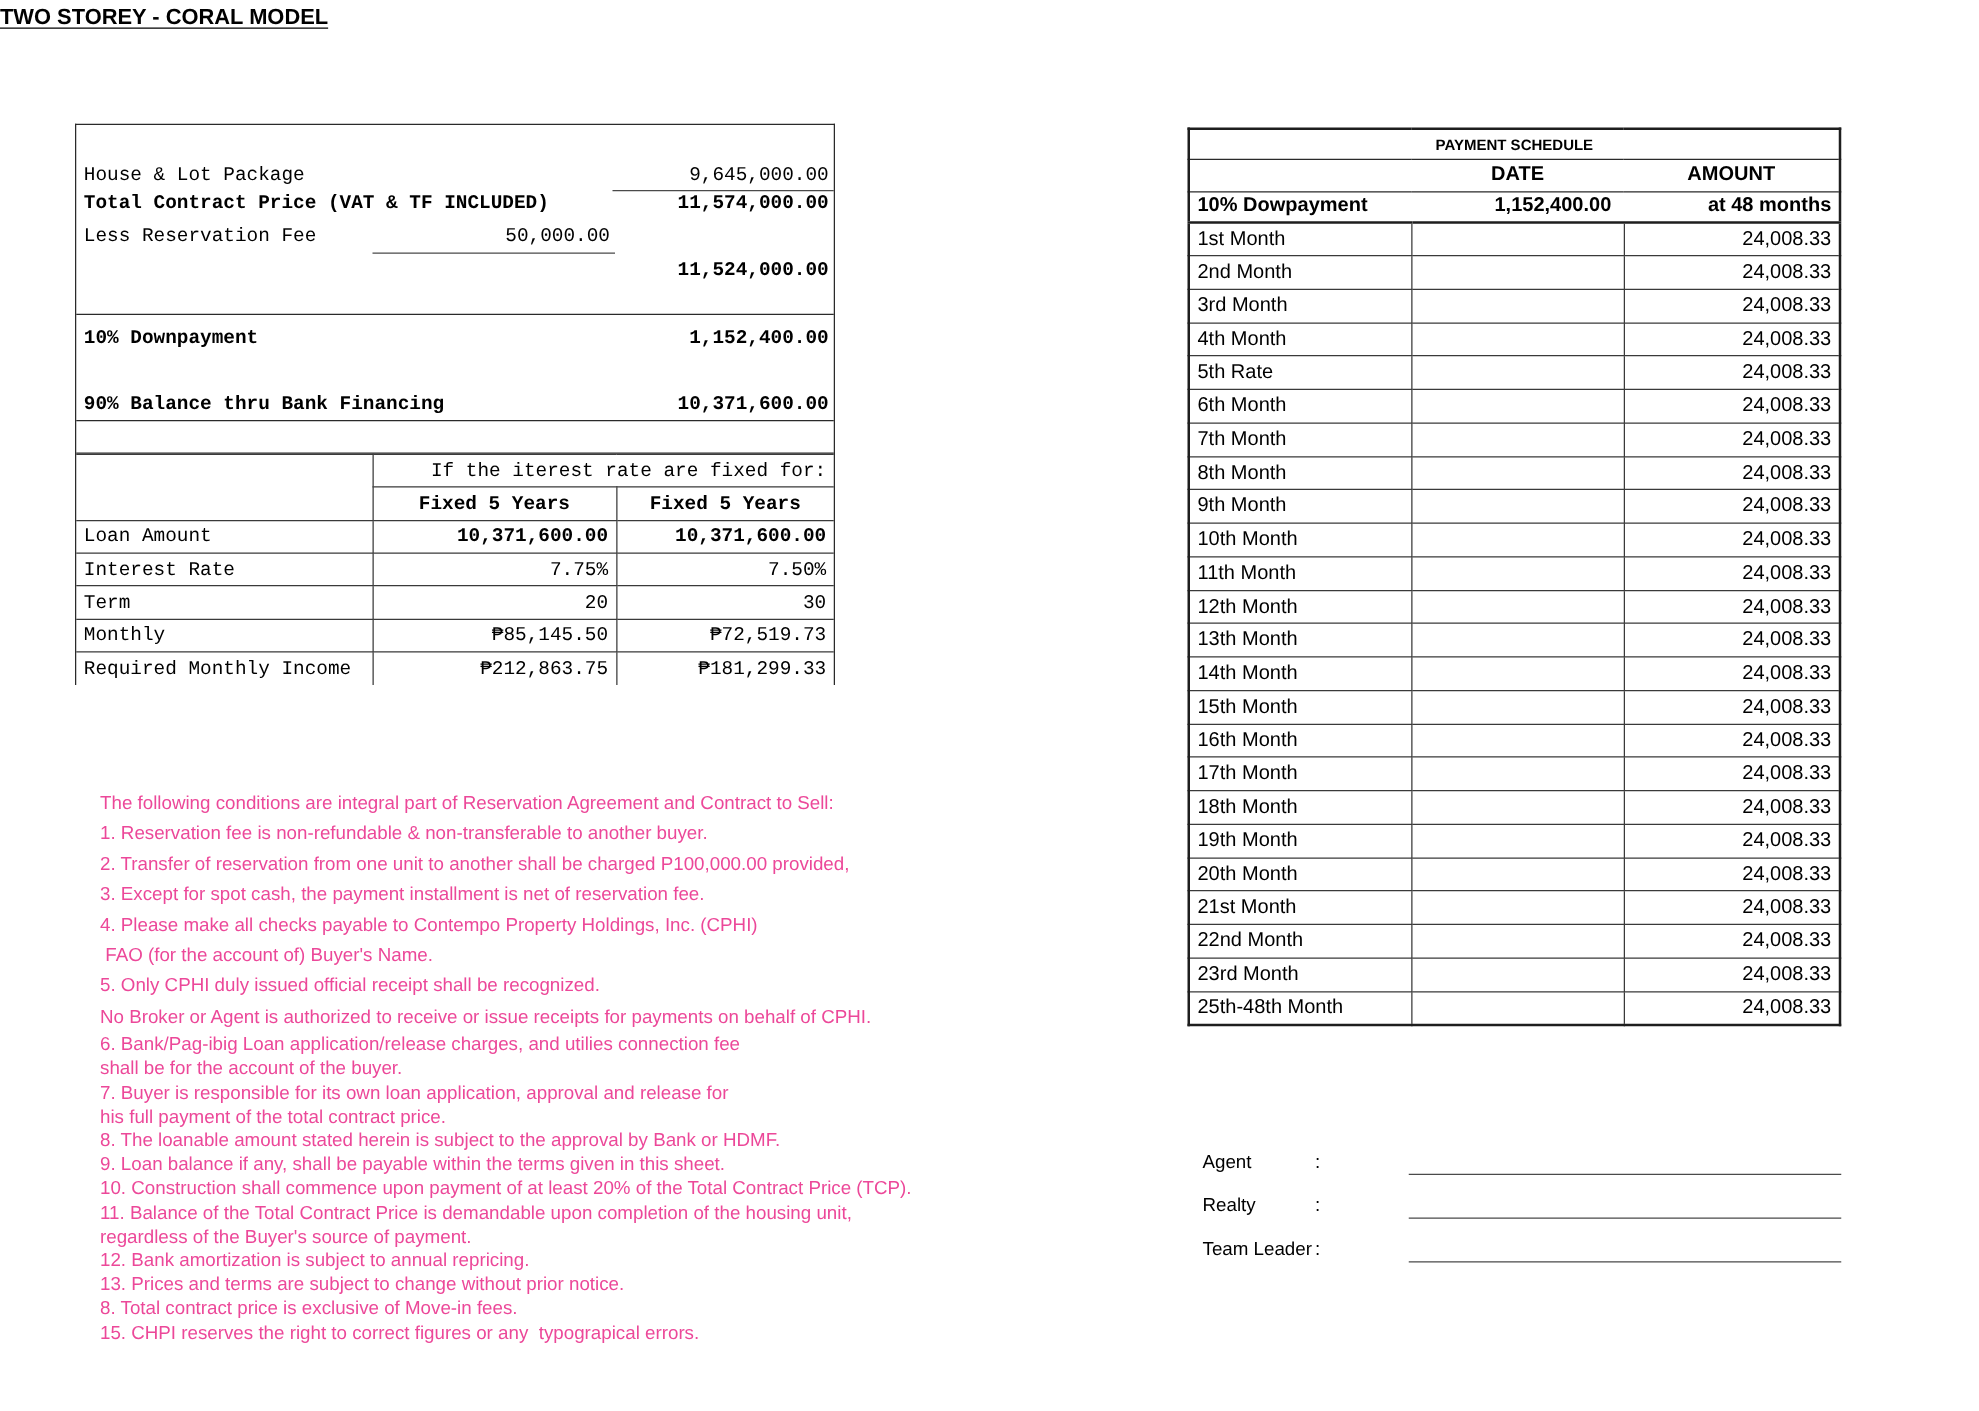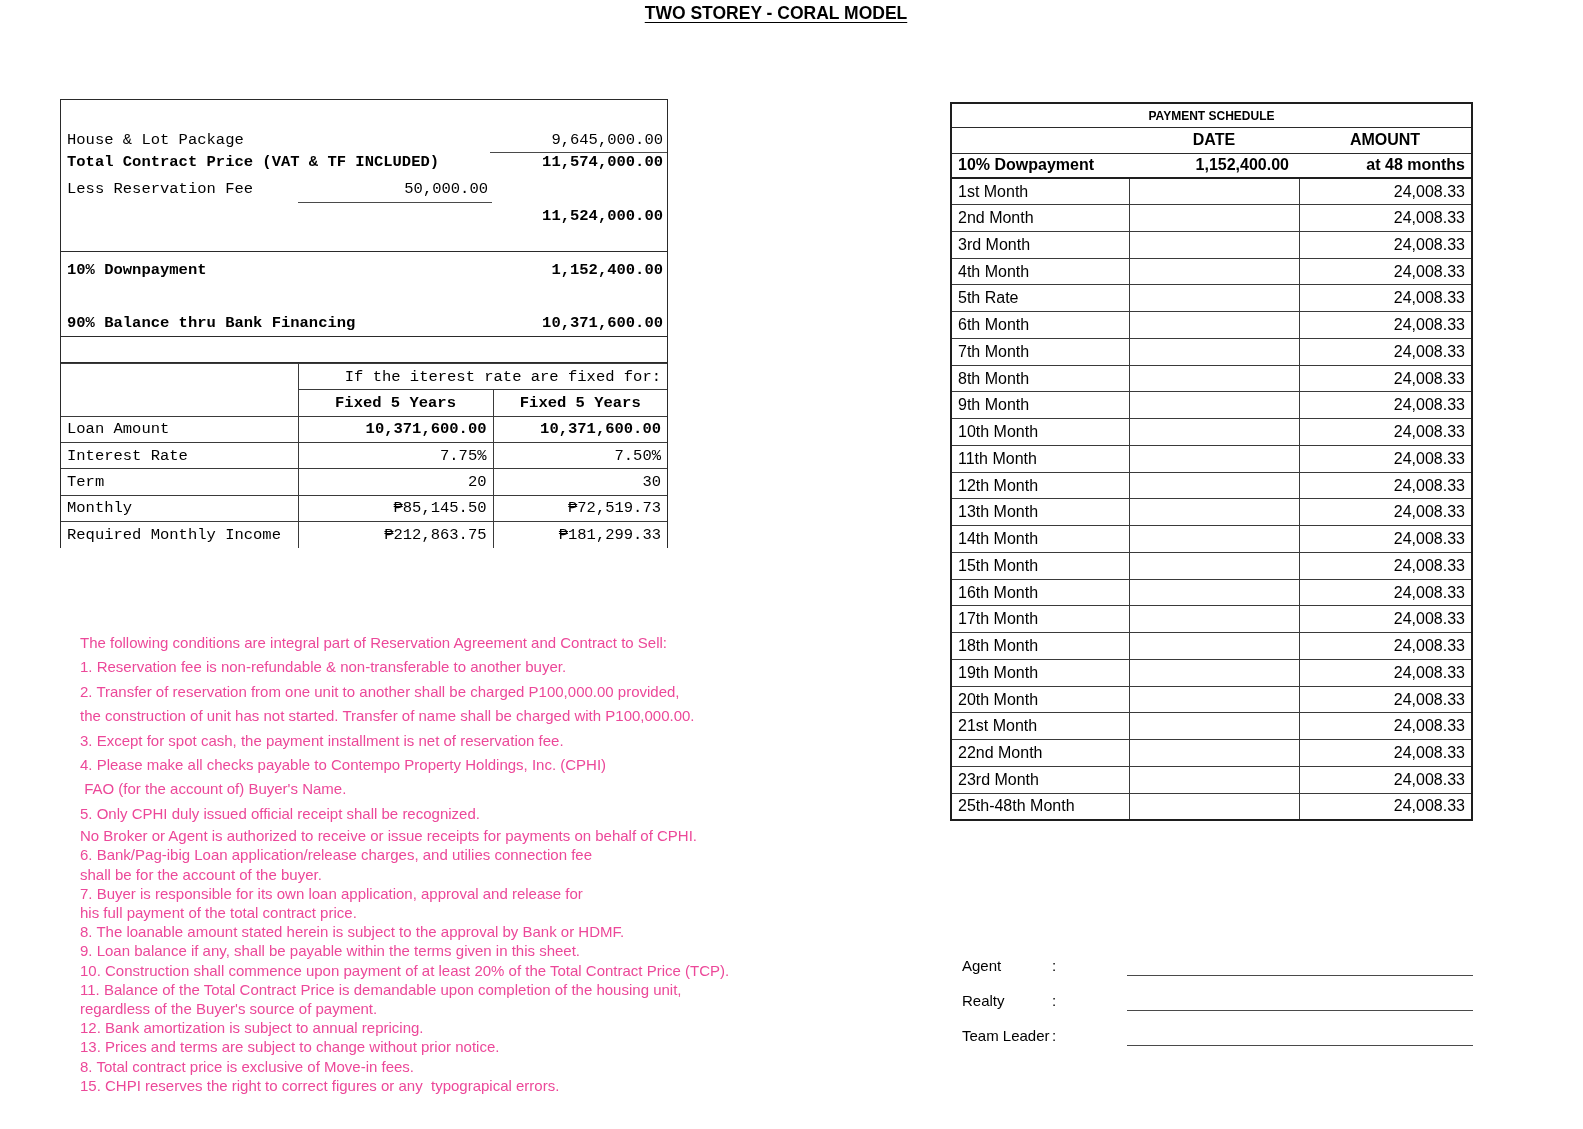--- a/index.html
+++ b/index.html
@@ -5,21 +5,21 @@
   * { box-sizing: border-box; }
   html,body { margin:0; padding:0; background:#ffffff; }
   .canvas {
     position:relative; width:1583px; height:1129px; background:#fff;
     font-family:"Liberation Sans","DejaVu Sans",sans-serif; color:#000;
     overflow:hidden;
   }
 
   
   .title {
-    position:absolute; top:3px; left:0; width:1552px; text-align:center;
+    position:absolute; top:3px; left:0; width:1552px; text-align:left;
     font-size:17.5px; font-weight:bold;
   }
   .title span { text-decoration:underline; text-underline-offset:3px; }
 
   
   .left-card {
     position:absolute; left:60px; top:99px; width:608px;
     border:1.5px solid #2a2a2a; border-bottom:none;
     font-size:15.5px;
     font-family:Liberation Mono, monospace;
@@ -78,21 +78,21 @@
 
   
   .conditions {
     position:absolute; left:80px; top:631px; width:720px;
     font-size:15px; color:#ec4899;
   }
   .cond-line { white-space:pre-wrap; line-height:24.4px; }
   .cond-line:nth-child(n+9) { line-height:19.2px; }
 
   
-  .sig-block { position:absolute; left:955px; top:913px; width:518px;margin-top:36px; }
+  .sig-block { position:absolute; left:955px; top:913px; width:518px; }
   .sig-row { position:relative; height:35px; font-size:15px; }
   .sig-label { position:absolute; left:7px; top:8px; white-space:nowrap; }
   .sig-colon { position:absolute; left:97px; top:8px; }
   .sig-line { position:absolute; left:172px; right:0; top:26px; border-top:1.5px solid #4a4a4a; height:0; }
 </style>
 </head>
 <body>
 
 <div class="canvas">
 
@@ -314,21 +314,20 @@
         <td class="ps-amt">24,008.33</td>
       </tr>
       </tbody>
   </table>
 
   <div class="conditions" data-repeat="conditions.lines">
 
   <div class="cond-line">The following conditions are integral part of Reservation Agreement and Contract to Sell:</div>
       <div class="cond-line">1. Reservation fee is non-refundable &amp; non-transferable to another buyer.</div>
       <div class="cond-line">2. Transfer of reservation from one unit to another shall be charged P100,000.00 provided,</div>
-      <div class="cond-line">the construction of unit has not started. Transfer of name shall be charged with P100,000.00.</div>
       <div class="cond-line">3. Except for spot cash, the payment installment is net of reservation fee.</div>
       <div class="cond-line">4. Please make all checks payable to Contempo Property Holdings, Inc. (CPHI)</div>
       <div class="cond-line"> FAO (for the account of) Buyer's Name.</div>
       <div class="cond-line">5. Only CPHI duly issued official receipt shall be recognized.</div>
       <div class="cond-line">No Broker or Agent is authorized to receive or issue receipts for payments on behalf of CPHI.</div>
       <div class="cond-line">6. Bank/Pag-ibig Loan application/release charges, and utilies connection fee</div>
       <div class="cond-line">shall be for the account of the buyer.</div>
       <div class="cond-line">7. Buyer is responsible for its own loan application, approval and release for</div>
       <div class="cond-line">his full payment of the total contract price.</div>
       <div class="cond-line">8. The loanable amount stated herein is subject to the approval by Bank or HDMF.</div>

